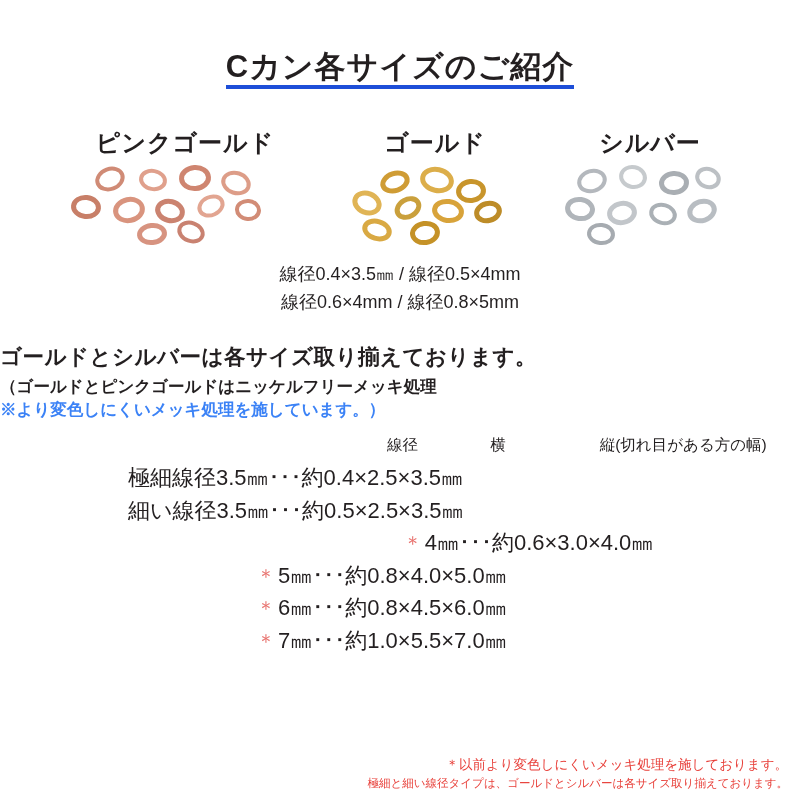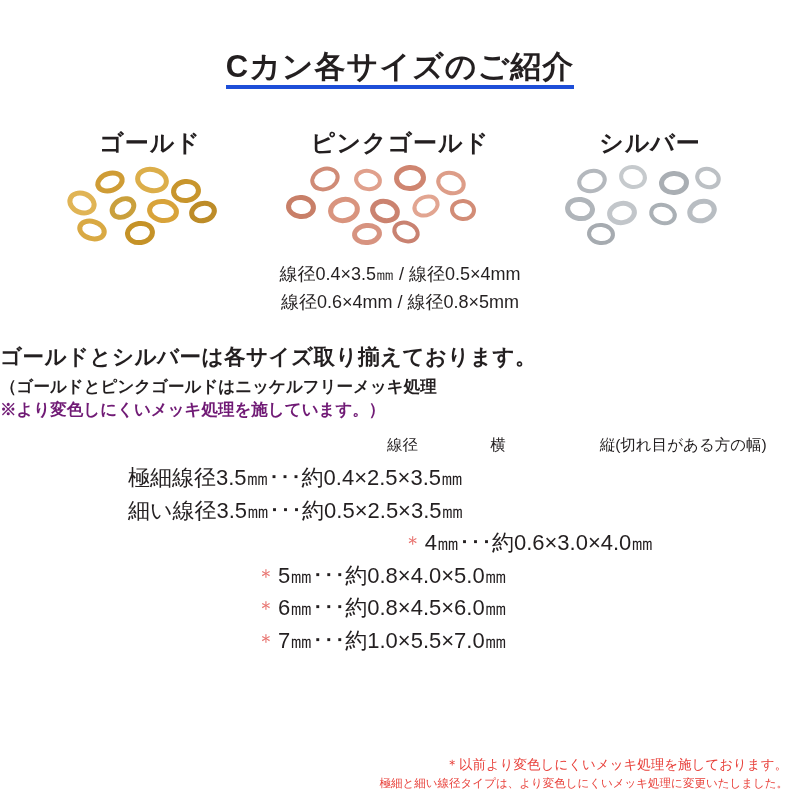--- a/index.html
+++ b/index.html
@@ -92,21 +92,21 @@
   }
   .note-sub {
     font-size: 16.5px;
     font-weight: bold;
     margin-top: 4px;
     letter-spacing: 0px;
   }
   .note-red {
     font-size: 16.5px;
     font-weight: bold;
-    color: #701a75;
+    color: #3b82f6;
     margin-top: 1px;
     letter-spacing: 0px;
     font-family: Liberation Mono, monospace;
   }
 
   
   .table-head {
     margin-top: 14px;
     padding-left: 360px;
     font-size: 15.5px;
@@ -150,53 +150,53 @@
 </head>
 <body>
 
 <div class="page">
 
   <div class="title-wrap">
     <div class="title">Cカン各サイズのご紹介</div>
   </div>
 
   <div class="colors">
-
-    <div class="col gold">
-      <div class="col-label">ゴールド</div>
-      <div class="rings">
-        <div class="ring" style="left:52px; top:6px;  width:30px; height:22px; border-width:5px; border-color:#cf9c35; transform:rotate(-18deg);"></div>
-        <div class="ring" style="left:92px; top:2px;  width:34px; height:26px; border-width:5px; border-color:#dcae4a; transform:rotate(12deg);"></div>
-        <div class="ring" style="left:128px;top:14px; width:30px; height:24px; border-width:5px; border-color:#c8952c; transform:rotate(-6deg);"></div>
-        <div class="ring" style="left:24px; top:26px; width:30px; height:24px; border-width:5px; border-color:#e0b455; transform:rotate(22deg);"></div>
-        <div class="ring" style="left:66px; top:32px; width:28px; height:22px; border-width:5px; border-color:#caa03c; transform:rotate(-30deg);"></div>
-        <div class="ring" style="left:104px;top:34px; width:32px; height:24px; border-width:5px; border-color:#d8a33a; transform:rotate(8deg);"></div>
-        <div class="ring" style="left:146px;top:36px; width:28px; height:22px; border-width:5px; border-color:#bd8c28; transform:rotate(-14deg);"></div>
-        <div class="ring" style="left:34px; top:54px; width:30px; height:22px; border-width:5px; border-color:#d9a943; transform:rotate(16deg);"></div>
-        <div class="ring" style="left:82px; top:56px; width:30px; height:24px; border-width:5px; border-color:#c59227; transform:rotate(-8deg);"></div>
-      </div>
-    </div>
 
     <div class="col pink">
       <div class="col-label">ピンクゴールド</div>
       <div class="rings">
         <div class="ring" style="left:52px; top:2px;  width:30px; height:24px; border-width:4px; border-color:#d08b76; transform:rotate(-20deg);"></div>
         <div class="ring" style="left:96px; top:4px;  width:28px; height:22px; border-width:4px; border-color:#e0a08c; transform:rotate(10deg);"></div>
         <div class="ring" style="left:136px;top:0px;  width:32px; height:26px; border-width:5px; border-color:#cf8570; transform:rotate(-4deg);"></div>
         <div class="ring" style="left:178px;top:6px;  width:30px; height:24px; border-width:4px; border-color:#dd9d88; transform:rotate(18deg);"></div>
         <div class="ring" style="left:28px; top:30px; width:30px; height:24px; border-width:5px; border-color:#c87f68; transform:rotate(6deg);"></div>
         <div class="ring" style="left:70px; top:32px; width:32px; height:26px; border-width:5px; border-color:#d9947e; transform:rotate(-12deg);"></div>
         <div class="ring" style="left:112px;top:34px; width:30px; height:24px; border-width:5px; border-color:#cb8370; transform:rotate(14deg);"></div>
         <div class="ring" style="left:154px;top:30px; width:28px; height:22px; border-width:4px; border-color:#e2a591; transform:rotate(-24deg);"></div>
         <div class="ring" style="left:192px;top:34px; width:26px; height:22px; border-width:4px; border-color:#d28c76; transform:rotate(4deg);"></div>
         <div class="ring" style="left:94px; top:58px; width:30px; height:22px; border-width:5px; border-color:#d79380; transform:rotate(-6deg);"></div>
         <div class="ring" style="left:134px;top:56px; width:28px; height:22px; border-width:4px; border-color:#c98271; transform:rotate(20deg);"></div>
       </div>
     </div>
 
+    <div class="col gold">
+      <div class="col-label">ゴールド</div>
+      <div class="rings">
+        <div class="ring" style="left:52px; top:6px;  width:30px; height:22px; border-width:5px; border-color:#cf9c35; transform:rotate(-18deg);"></div>
+        <div class="ring" style="left:92px; top:2px;  width:34px; height:26px; border-width:5px; border-color:#dcae4a; transform:rotate(12deg);"></div>
+        <div class="ring" style="left:128px;top:14px; width:30px; height:24px; border-width:5px; border-color:#c8952c; transform:rotate(-6deg);"></div>
+        <div class="ring" style="left:24px; top:26px; width:30px; height:24px; border-width:5px; border-color:#e0b455; transform:rotate(22deg);"></div>
+        <div class="ring" style="left:66px; top:32px; width:28px; height:22px; border-width:5px; border-color:#caa03c; transform:rotate(-30deg);"></div>
+        <div class="ring" style="left:104px;top:34px; width:32px; height:24px; border-width:5px; border-color:#d8a33a; transform:rotate(8deg);"></div>
+        <div class="ring" style="left:146px;top:36px; width:28px; height:22px; border-width:5px; border-color:#bd8c28; transform:rotate(-14deg);"></div>
+        <div class="ring" style="left:34px; top:54px; width:30px; height:22px; border-width:5px; border-color:#d9a943; transform:rotate(16deg);"></div>
+        <div class="ring" style="left:82px; top:56px; width:30px; height:24px; border-width:5px; border-color:#c59227; transform:rotate(-8deg);"></div>
+      </div>
+    </div>
+
     <div class="col silver">
       <div class="col-label">シルバー</div>
       <div class="rings">
         <div class="ring" style="left:34px; top:4px;  width:30px; height:24px; border-width:4px; border-color:#b4b8bd; transform:rotate(-16deg);"></div>
         <div class="ring" style="left:76px; top:0px;  width:28px; height:24px; border-width:4px; border-color:#c6cacd; transform:rotate(12deg);"></div>
         <div class="ring" style="left:116px;top:6px;  width:30px; height:24px; border-width:5px; border-color:#a9aeb3; transform:rotate(-4deg);"></div>
         <div class="ring" style="left:152px;top:2px;  width:26px; height:22px; border-width:4px; border-color:#bcc0c4; transform:rotate(20deg);"></div>
         <div class="ring" style="left:22px; top:32px; width:30px; height:24px; border-width:5px; border-color:#b0b5ba; transform:rotate(8deg);"></div>
         <div class="ring" style="left:64px; top:36px; width:30px; height:24px; border-width:5px; border-color:#c2c6ca; transform:rotate(-10deg);"></div>
         <div class="ring" style="left:106px;top:38px; width:28px; height:22px; border-width:4px; border-color:#aab0b5; transform:rotate(16deg);"></div>
@@ -248,16 +248,16 @@
     </div>
 
     <div class="row" style="padding-left:128px;">
       <span class="star">＊</span><span class="lbl">7㎜</span><span>･･･約1.0×5.5×7.0㎜</span>
     </div>
 
   </div>
 
   <div class="footer">
     <div class="f1">＊以前より変色しにくいメッキ処理を施しております。</div>
-    <div class="f2">極細と細い線径タイプは、より変色しにくいメッキ処理に変更いたしました。</div>
+    <div class="f2">極細と細い線径タイプは、ゴールドとシルバーは各サイズ取り揃えております。</div>
   </div>
 
 </div>
 
 </body></html>

